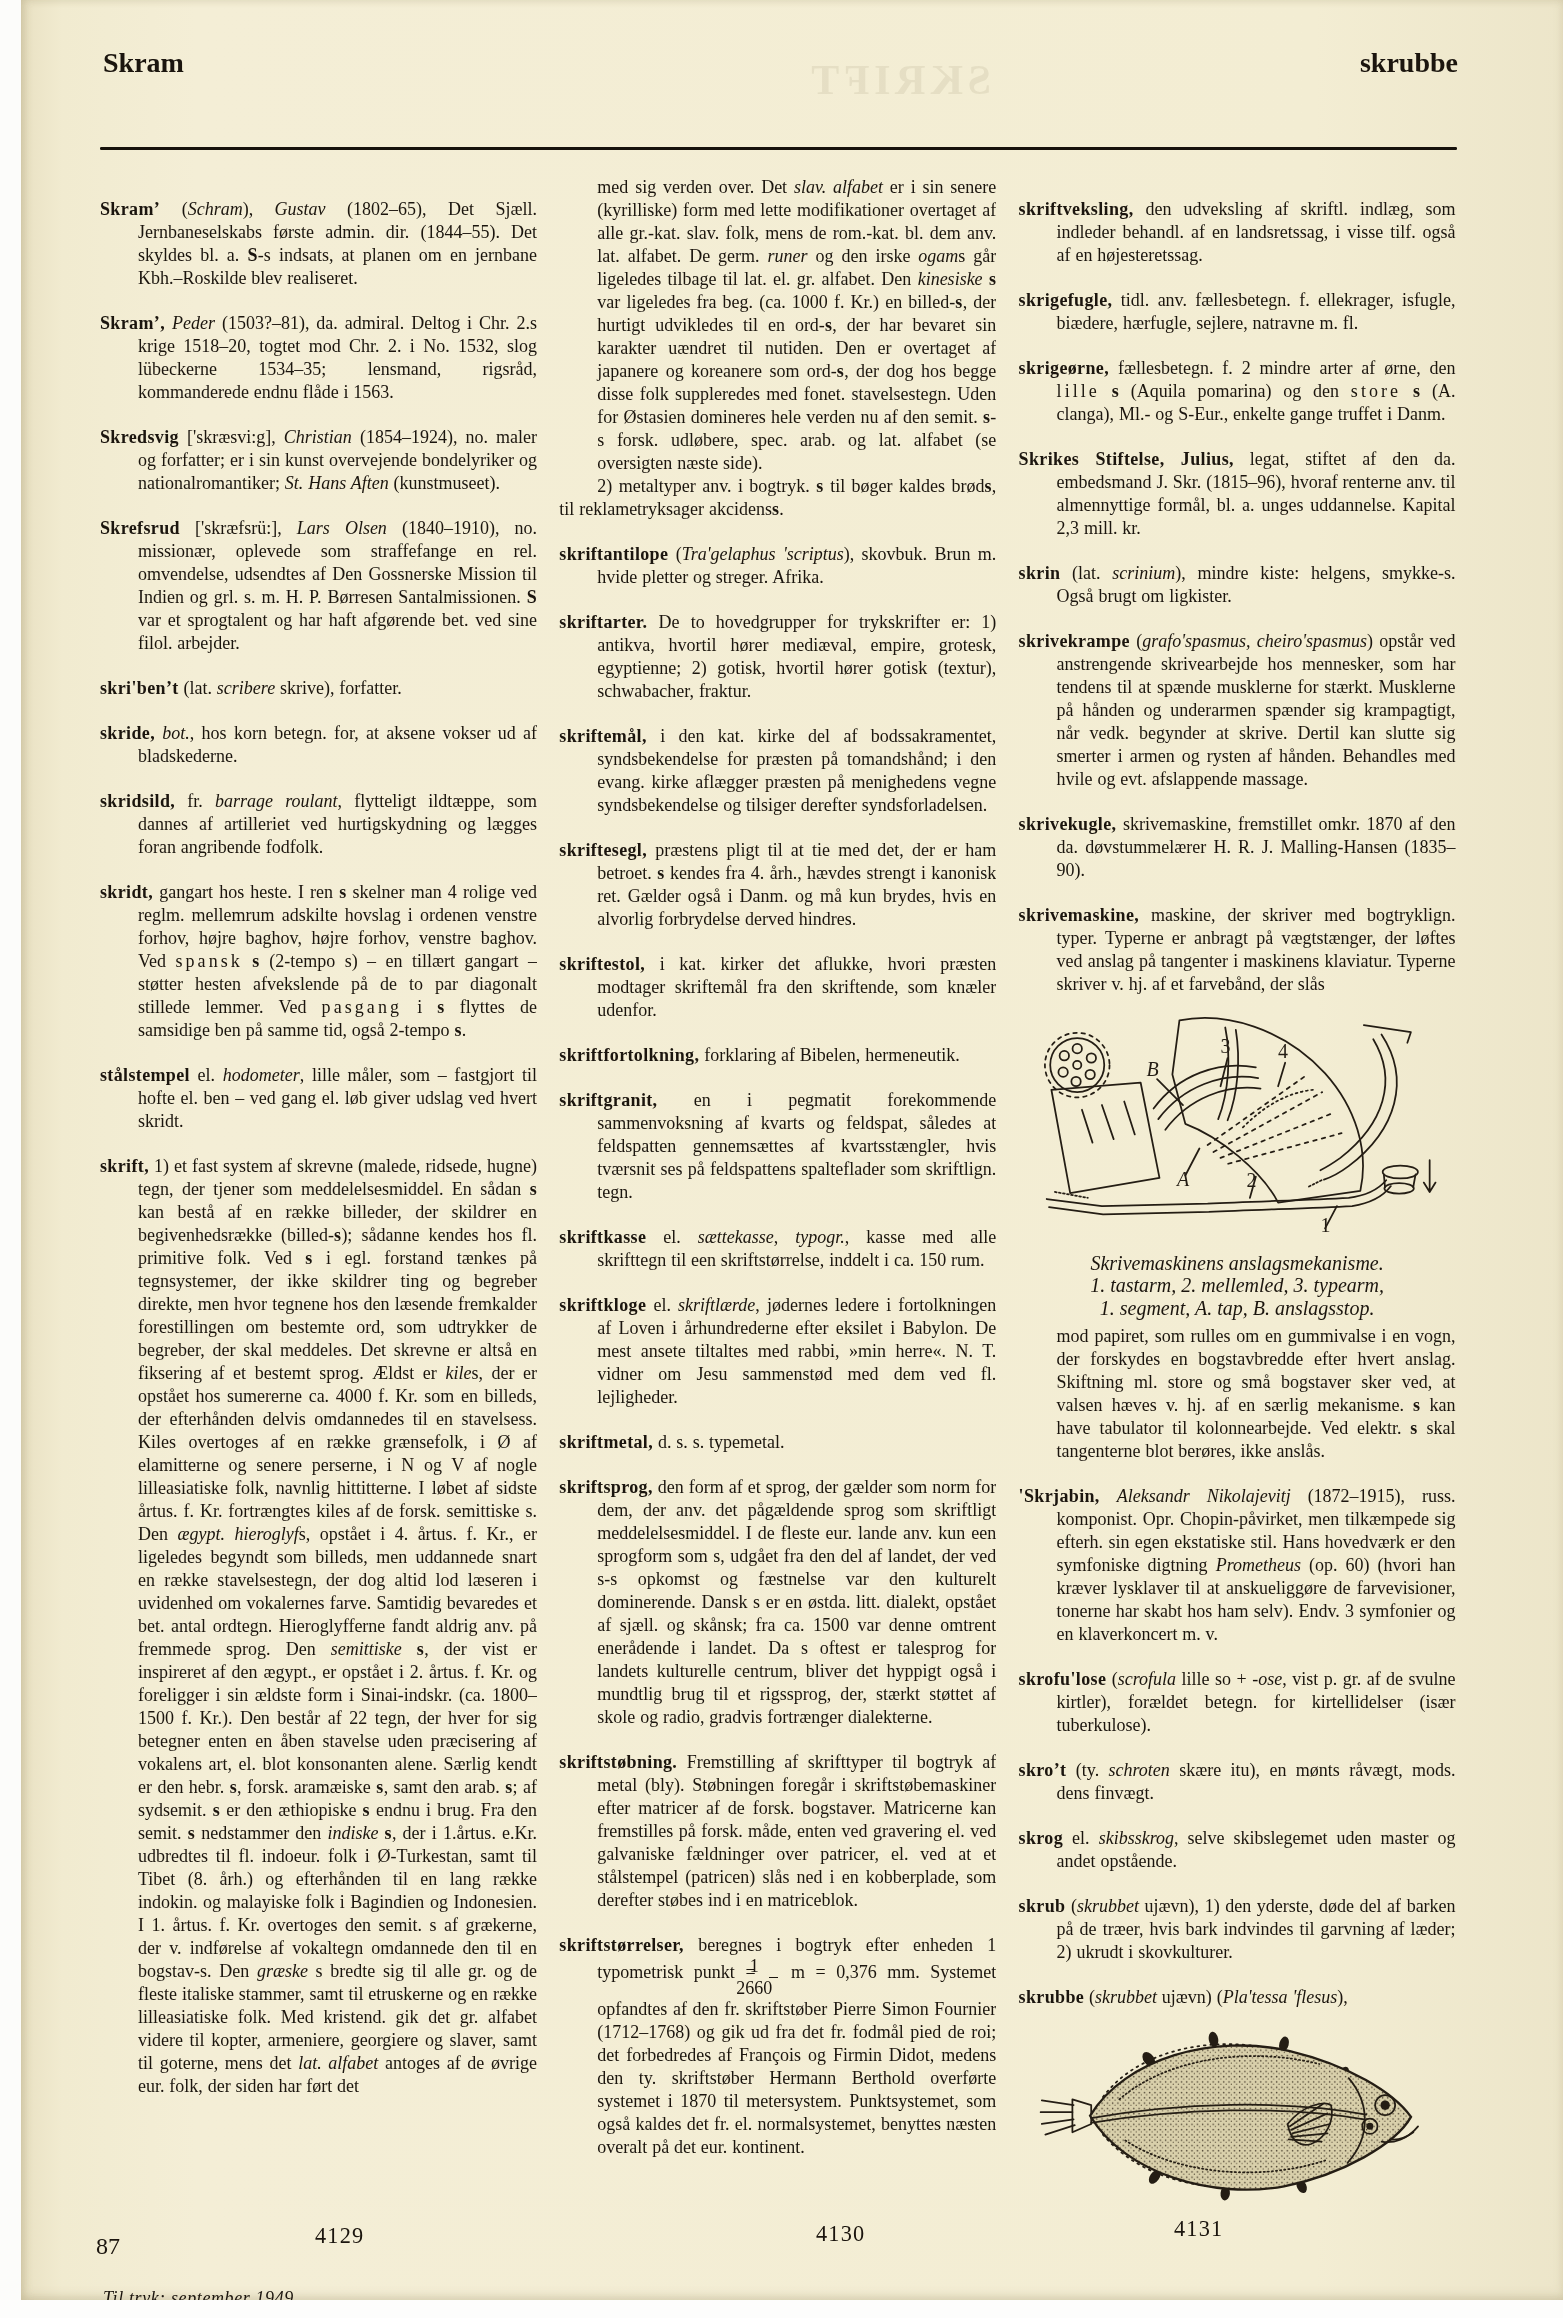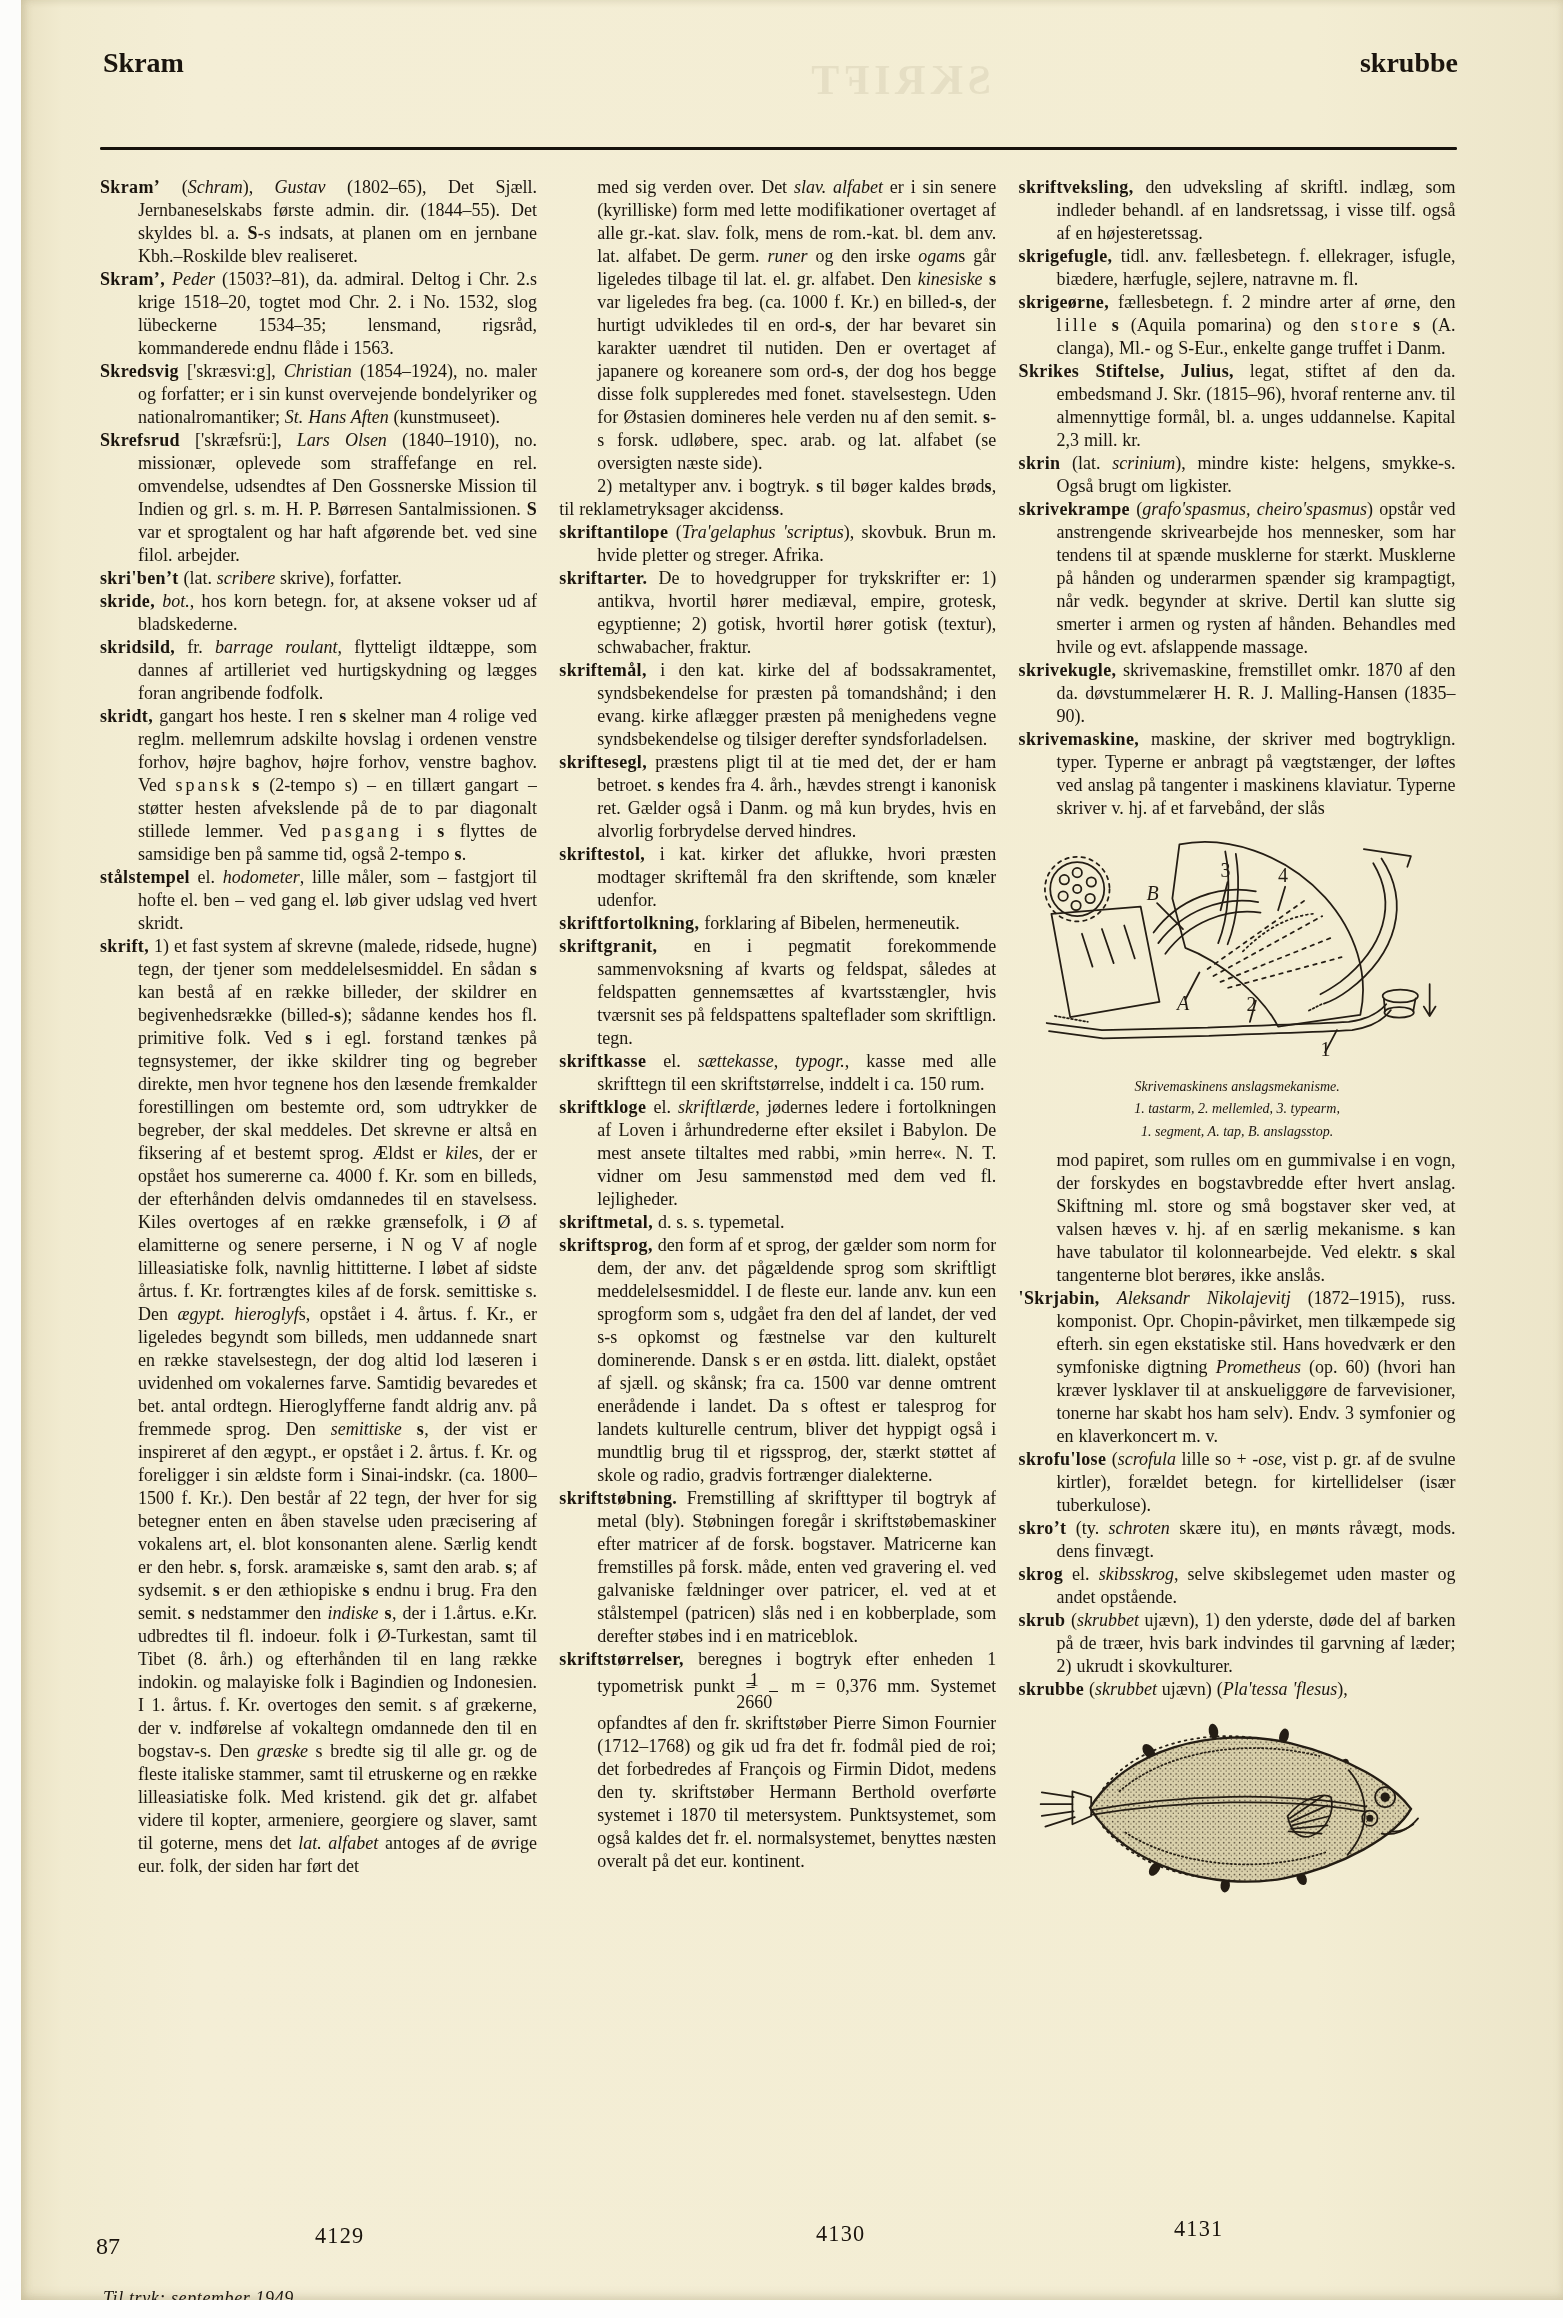--- a/index.html
+++ b/index.html
@@ -28,31 +28,31 @@
   .header-rule{position:absolute;left:79px;top:147px;width:1357px;height:2.9px;background:#17120c;border-radius:1.2px;}
   .columns{
     position:absolute;left:79px;top:176px;width:1358px;height:2058px;
     display:flex;gap:22.3px;overflow:hidden;
   }
   .col{width:437px;height:100%;overflow:hidden;}
   .blk{
     margin:0;font-size:18px;line-height:23px;text-align:justify;
     text-justify:inter-word;word-spacing:0.02em;
   }
-  .entry{padding-left:38px;text-indent:-38px;}
+  .entry{padding-left:38px;text-indent:-38px;margin-top:22px;}
   .cont{margin-left:38px;}
   .sub{text-indent:38px;}
   .blk b{font-weight:bold;letter-spacing:0.02em;}
   .sp{letter-spacing:0.17em;}
   .frac{display:inline-block;vertical-align:-0.85em;text-align:center;line-height:1.08;margin:0 2.4px;}
   .frac .num{display:block;border-bottom:1.2px solid #1b150e;padding:0 4.7px 0.6px;}
   .frac .den{display:block;padding-top:0.6px;}
   .fig{margin:8.2px 0 5.9px;padding:0;text-align:center;}
   .fig svg{display:block;margin:0 auto;}
-  .fig-caption{font-style:italic;font-size:14px;line-height:22.3px;text-align:center;margin-top:5.9px;}
+  .fig-caption{font-style:italic;font-size:20px;line-height:22.3px;text-align:center;margin-top:5.9px;}
   .footer-num{position:absolute;font-size:22.3px;letter-spacing:1.2px;}
   .signature{position:absolute;left:75px;top:2208px;font-size:24px;margin-top:25px;}
   .imprint{position:absolute;left:82px;top:2288px;font-size:18px;font-style:italic;letter-spacing:0.6px;}
   .edge-left{position:absolute;left:0;top:0;width:21px;height:100%;background:#fcfcfa;}
   .edge-bottom{position:absolute;left:0;bottom:0;width:100%;height:19px;background:#fdfdfc;}
   svg .ink{stroke:#241d14;fill:none;stroke-width:3;stroke-linecap:round;stroke-linejoin:round;}
   svg text{font-family:"Liberation Serif",serif;}
 </style>
 </head>
 <body>

